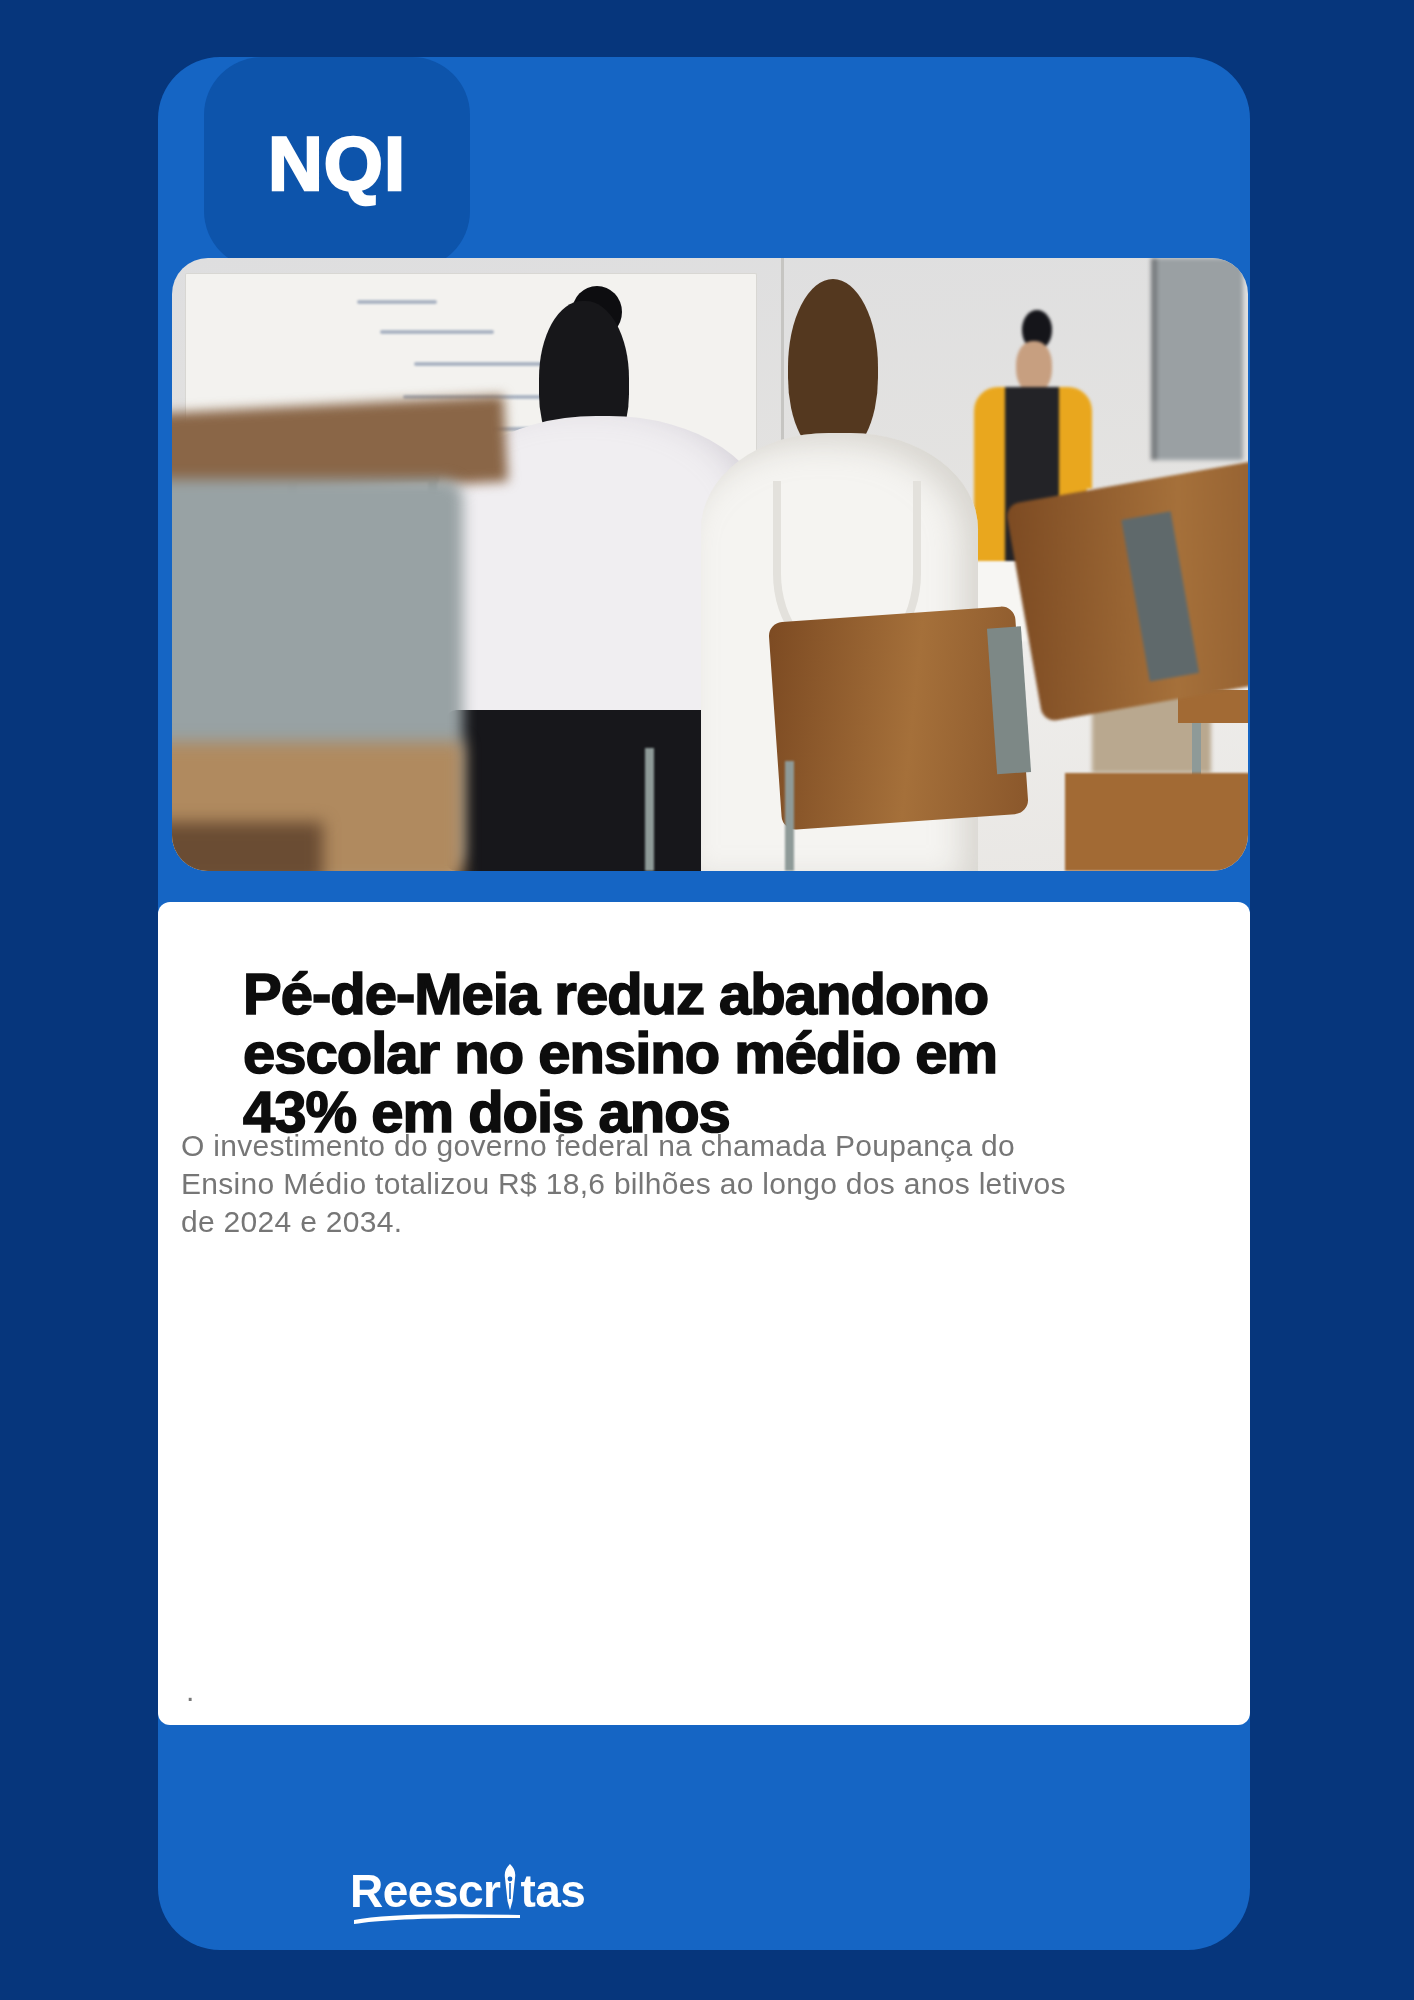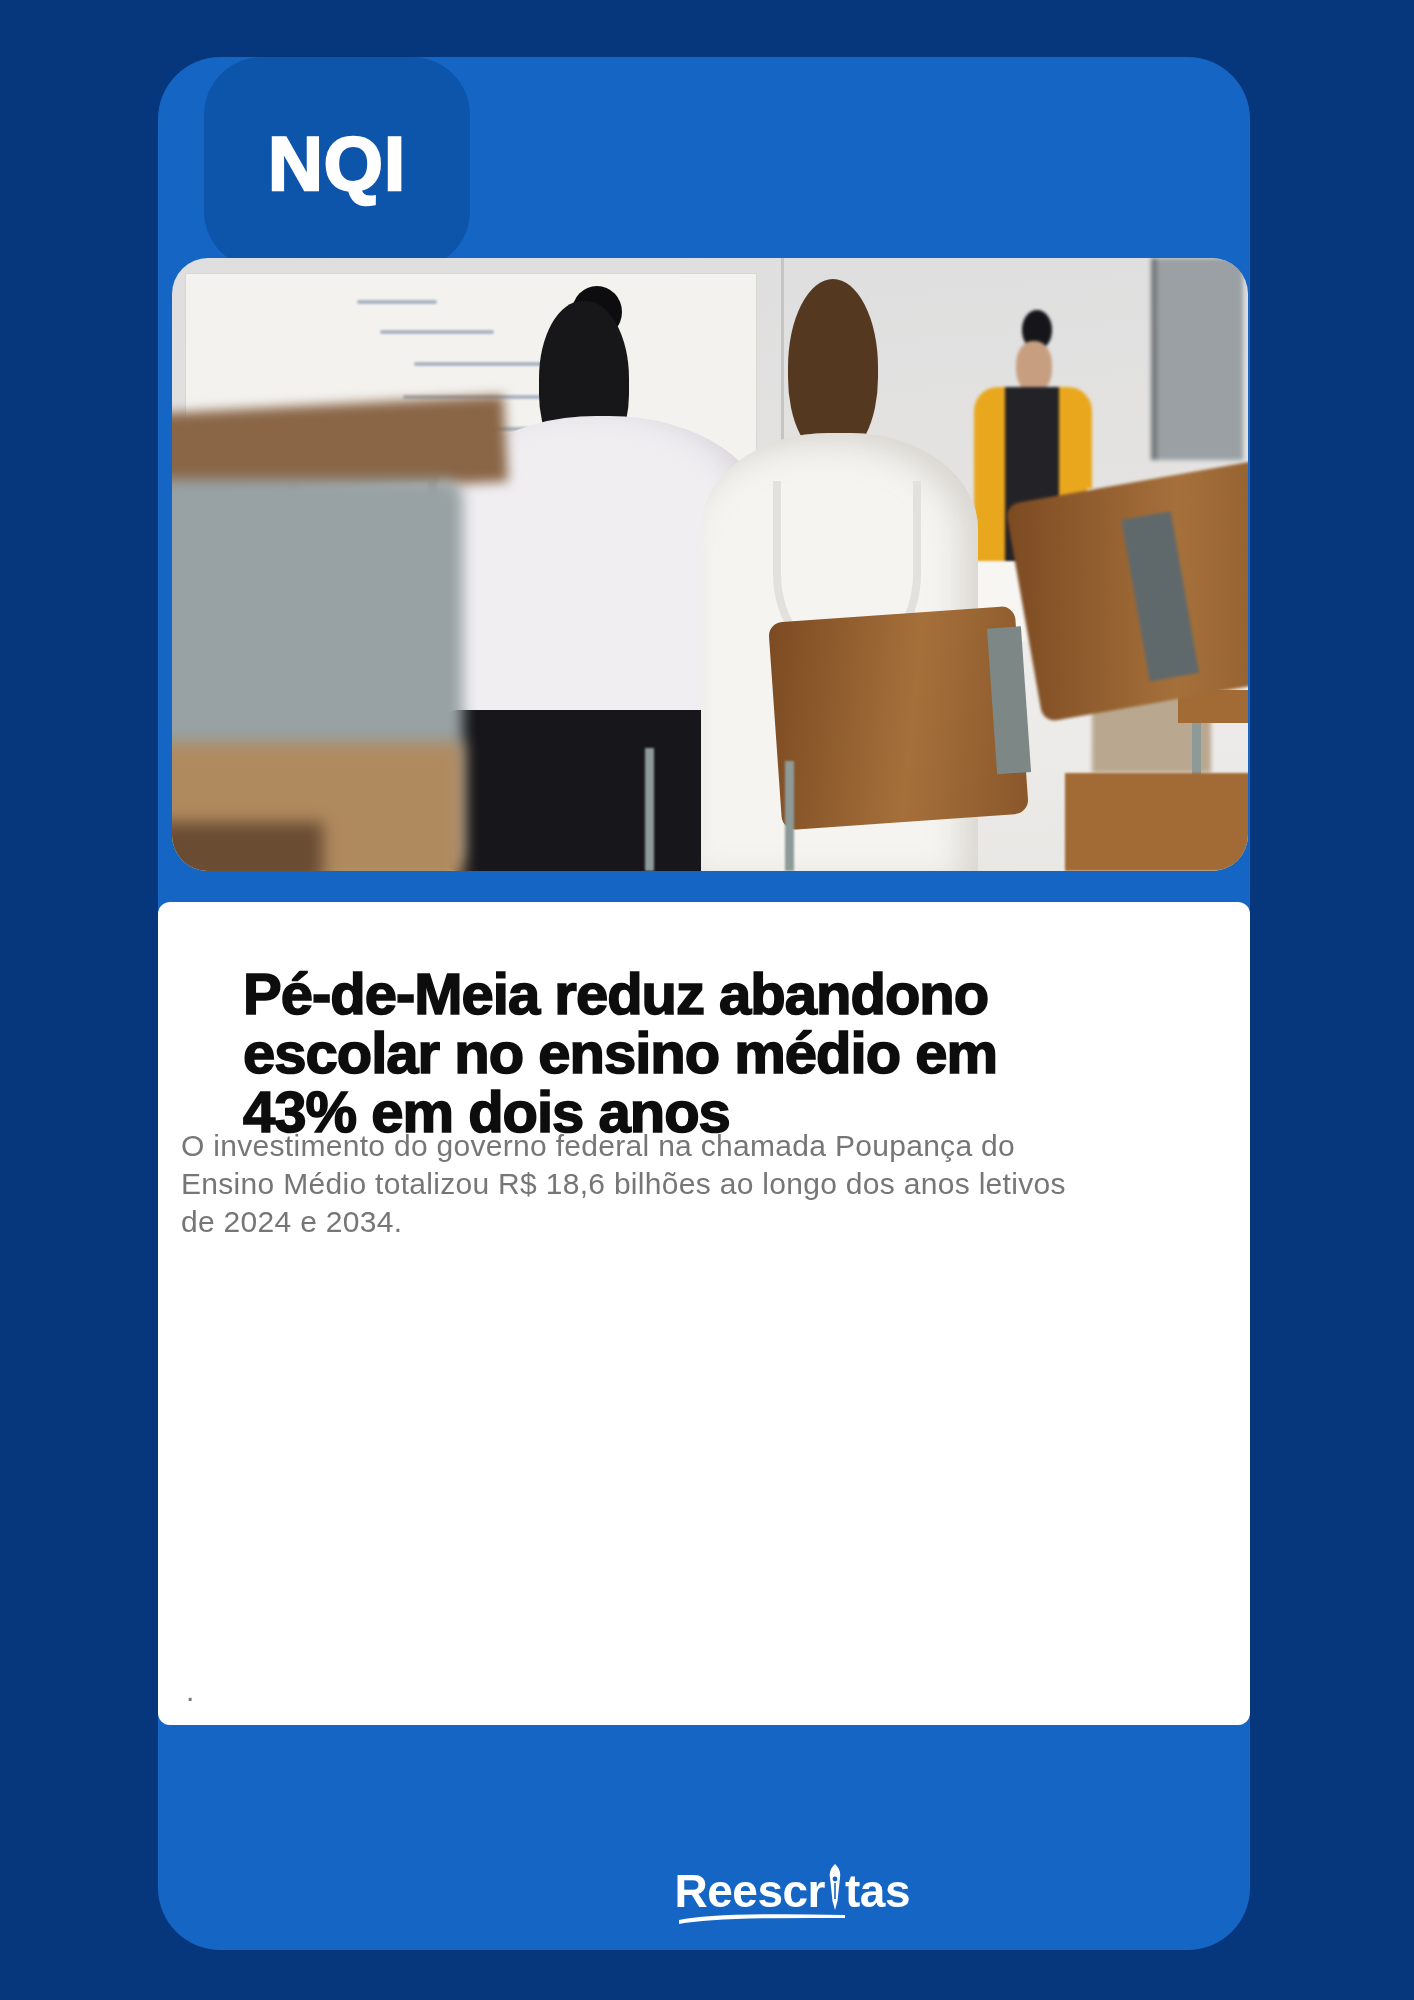--- a/index.html
+++ b/index.html
@@ -86,21 +86,21 @@
   .headline{position:absolute;left:85px;top:23px;color:#0d0d0d;font-weight:bold;
             font-size:58px;line-height:59px;letter-spacing:-1px;
             -webkit-text-stroke:1.6px #0d0d0d;white-space:pre-line;}
   .body-copy{position:absolute;left:23px;top:225px;width:1040px;color:#767676;
              font-size:30px;line-height:38px;letter-spacing:0.3px;}
   .para{white-space:pre-line;margin:0 0 18px 0;}
   .trailing-dot{position:absolute;left:28px;top:772px;color:#777777;font-size:30px;}
   
   .pub-info{position:absolute;left:34px;top:1688px;color:#d8eaf9;font-size:26px;
             line-height:37px;letter-spacing:9px;font-weight:normal;}
-  .brand{position:absolute;left:192px;top:1806px;width:560px;text-align:right;color:#ffffff;}
+  .brand{position:absolute;left:192px;top:1806px;width:560px;text-align:left;color:#ffffff;}
   .brand-name{position:relative;display:inline-block;font-size:46px;font-weight:bold;
               letter-spacing:-0.5px;line-height:52px;}
   .pen{display:inline-block;vertical-align:-12px;margin:0 1px;}
   .swoosh{position:absolute;left:2px;top:48px;width:170px;height:14px;}
   .brand-tagline{font-size:19px;font-weight:bold;margin-top:10px;letter-spacing:0.2px;}
 </style>
 </head>
 <body>
 
 <div id="canvas">

